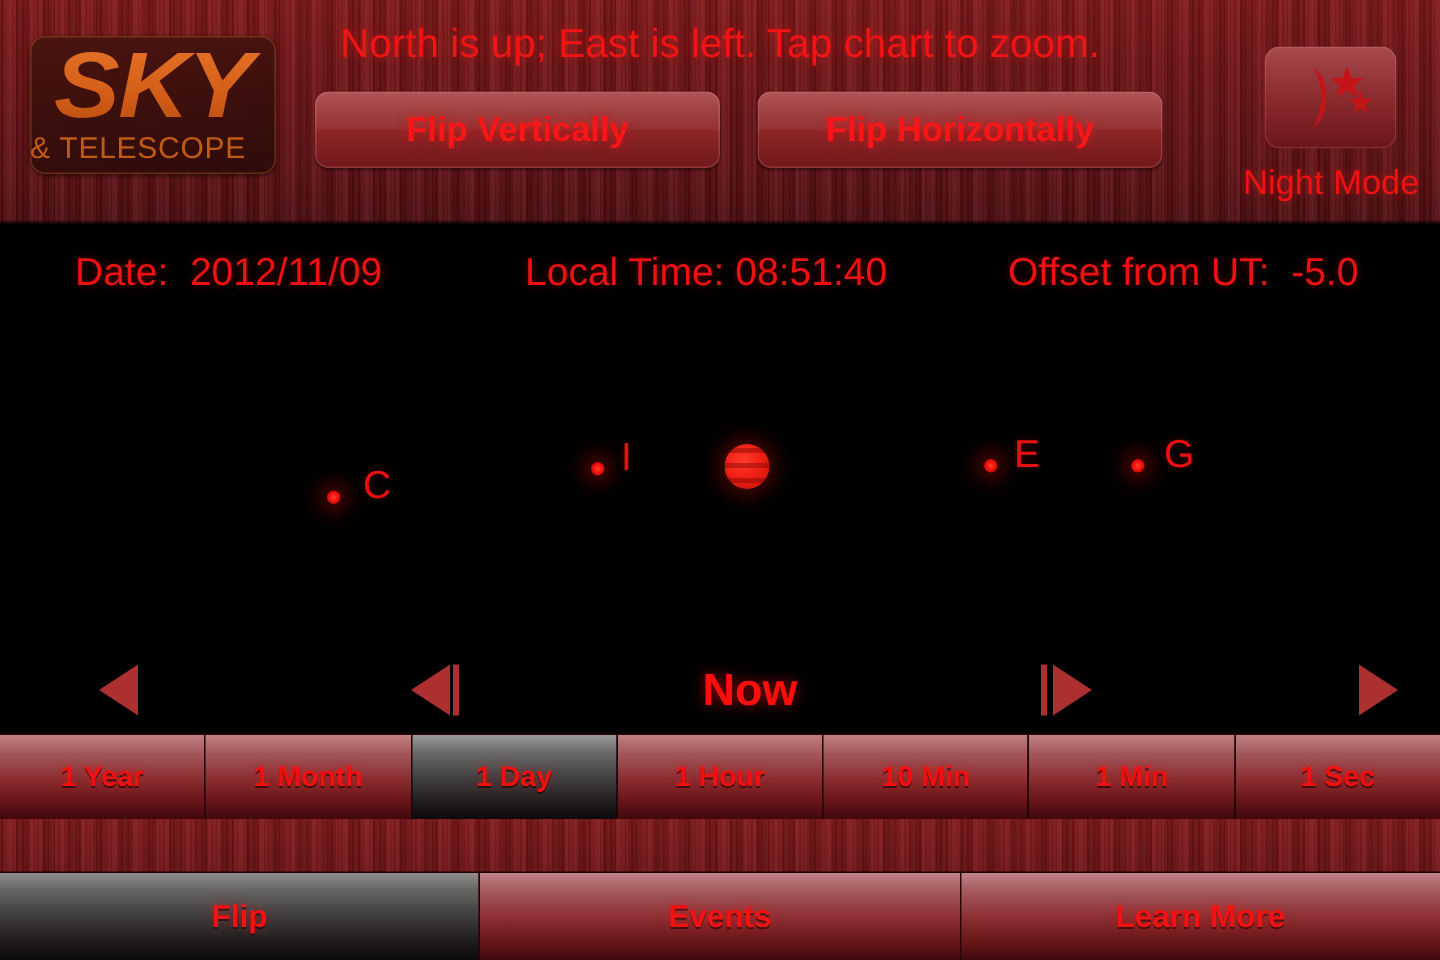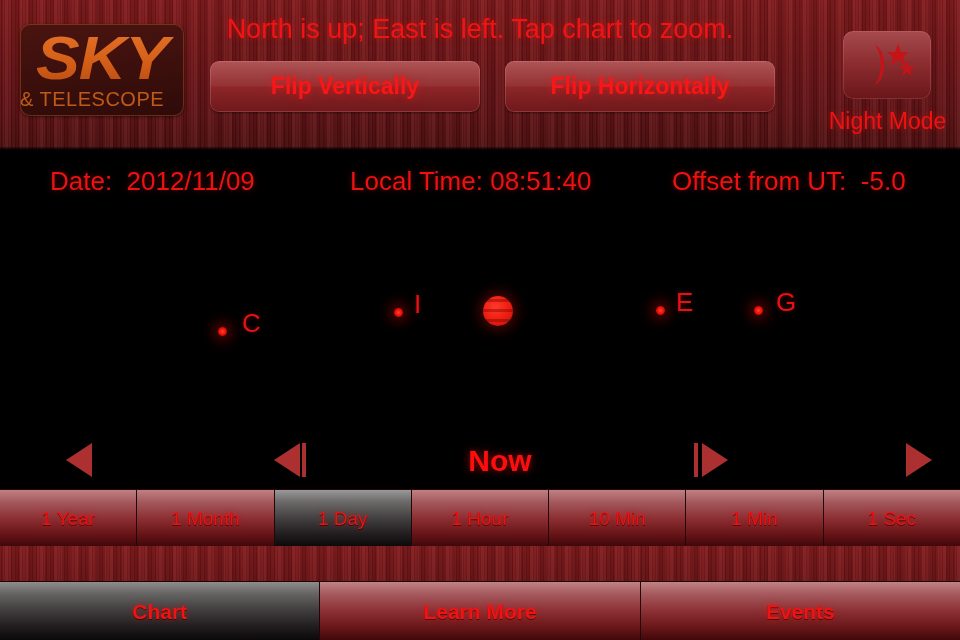--- a/index.html
+++ b/index.html
@@ -255,21 +255,21 @@
     border-top: 1px solid #2a0406;
     border-bottom: 1px solid #2a0406;
   }
   #intervals .seg {
     flex: 1 1 0;
     position: relative;
     display: flex;
     align-items: center;
     justify-content: center;
     font-size: 19px;
-    font-weight: normal;
+    font-weight: bold;
     color: #f01010;
     text-shadow: 0 1px 0 rgba(0,0,0,0.55), 0 0 6px rgba(230,15,15,0.45);
     background: linear-gradient(180deg, #c08183 0%, #a3575b 22%, #8a2d31 52%, #661417 78%, #3c0709 100%);
     border-right: 1px solid #22070a;
   }
   #intervals .seg:last-child { border-right: none; }
   #intervals .seg.selected {
     background: linear-gradient(180deg, #9a9a9a 0%, #6d6a6a 20%, #454243 48%, #231f20 76%, #0b0809 100%);
   }
 
@@ -402,24 +402,24 @@
         <span>1 Min</span>
       </div>
       <div class="seg">
         <span>1 Sec</span>
       </div>
     </div>
 
   <div id="tabbar-wrap" class="brushed">
     <div id="tabbar">
         <div class="tab selected">
-          <span>Chart</span>
+          <span>Flip</span>
+        </div>
+        <div class="tab">
+          <span>Events</span>
         </div>
         <div class="tab">
           <span>Learn More</span>
         </div>
-        <div class="tab">
-          <span>Events</span>
-        </div>
       </div>
   </div>
 
 </div>
 
 </body></html>

